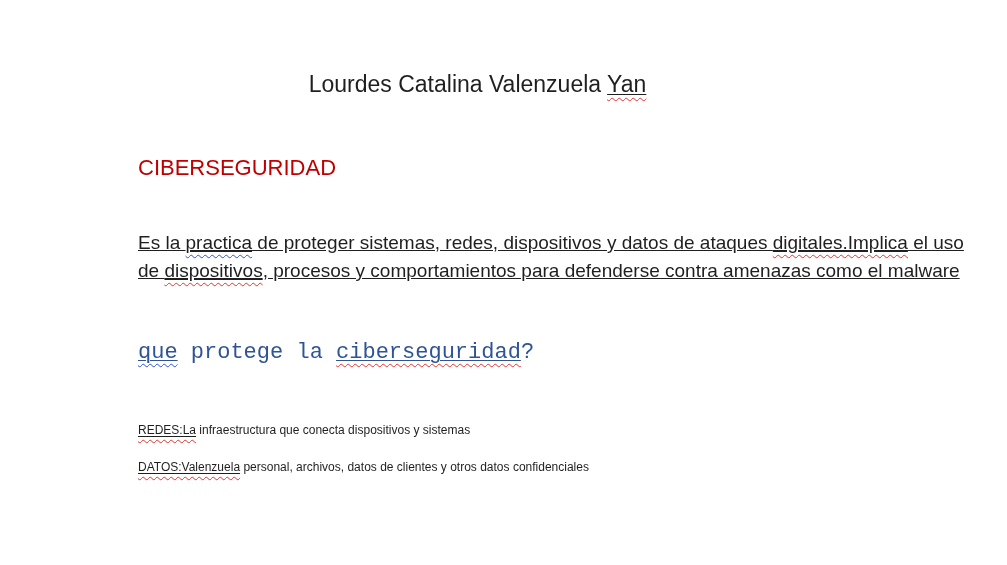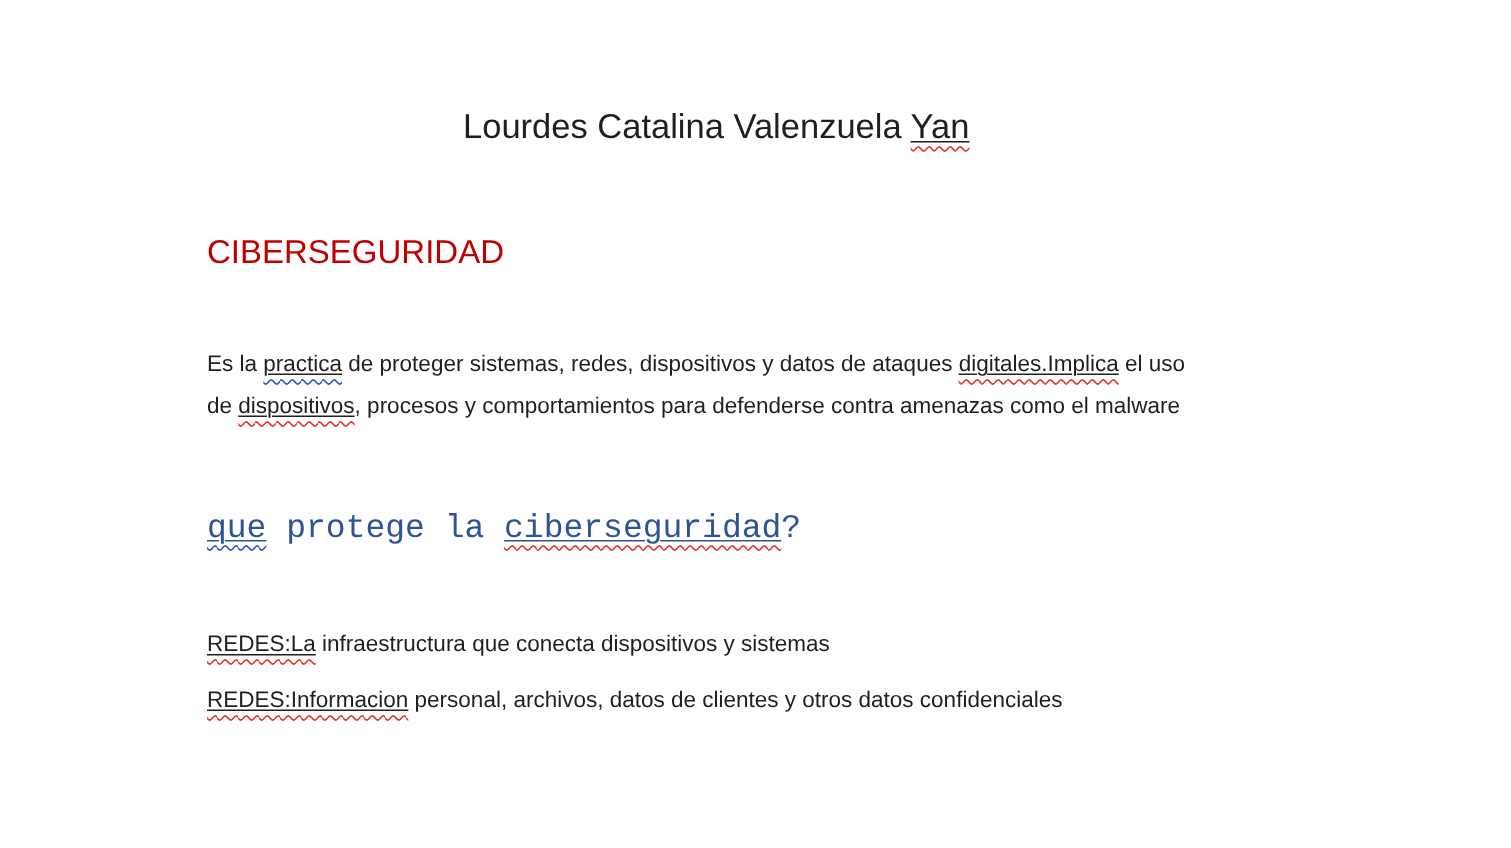--- a/index.html
+++ b/index.html
@@ -37,39 +37,40 @@
     margin: 0;
     font-size: 22px;
     font-weight: 400;
     color: var(--heading-red);
     white-space: nowrap;
   }
   .para {
     position: absolute;
     left: 138px;
     top: 229px;
-    font-size: 15px;
+    font-size: 19px;
     line-height: 28px;
     white-space: nowrap;
+    text-decoration: underline;
   }
   .h-blue {
     position: absolute;
     left: 138px;
     top: 340px;
     margin: 0;
     font-size: 22px;
     font-weight: 400;
     color: var(--heading-blue);
     white-space: nowrap;
     font-family: Liberation Mono, monospace;
   }
   .body-line {
     position: absolute;
     left: 138px;
-    font-size: 15px;
+    font-size: 12px;
     line-height: 18px;
     white-space: nowrap;
   }
   .redes { top: 421px; }
   .datos { top: 458px; }
   
   .u {
     text-decoration: underline;
     text-decoration-thickness: 1px;
     text-underline-offset: 2px;
@@ -97,15 +98,15 @@
 
   <div class="para">
     <div class="pline"><span>Es la </span><span class="u"><span class="sq-blue">practica</span></span><span> de proteger sistemas, redes, dispositivos y datos de ataques </span><span class="u"><span class="sq-red">digitales.Implica</span></span><span> el uso</span></div>
     <div class="pline"><span>de </span><span class="u"><span class="sq-red">dispositivos</span></span><span>, procesos y comportamientos para defenderse contra amenazas como el malware</span></div>
   </div>
 
   <h2 class="h-blue"><span class="u"><span class="sq-blue">que</span></span><span> protege la </span><span class="u"><span class="sq-red">ciberseguridad</span></span><span>?</span></h2>
 
   <div class="body-line redes"><span class="u"><span class="sq-red">REDES:La</span></span><span> infraestructura que conecta dispositivos y sistemas</span></div>
 
-  <div class="body-line datos"><span class="u"><span class="sq-red">REDES:Informacion</span></span><span> personal, archivos, datos de clientes y otros datos confidenciales</span></div>
+  <div class="body-line datos"><span class="u"><span class="sq-red">DATOS:Valenzuela</span></span><span> personal, archivos, datos de clientes y otros datos confidenciales</span></div>
 
 </div>
 
 </body></html>

